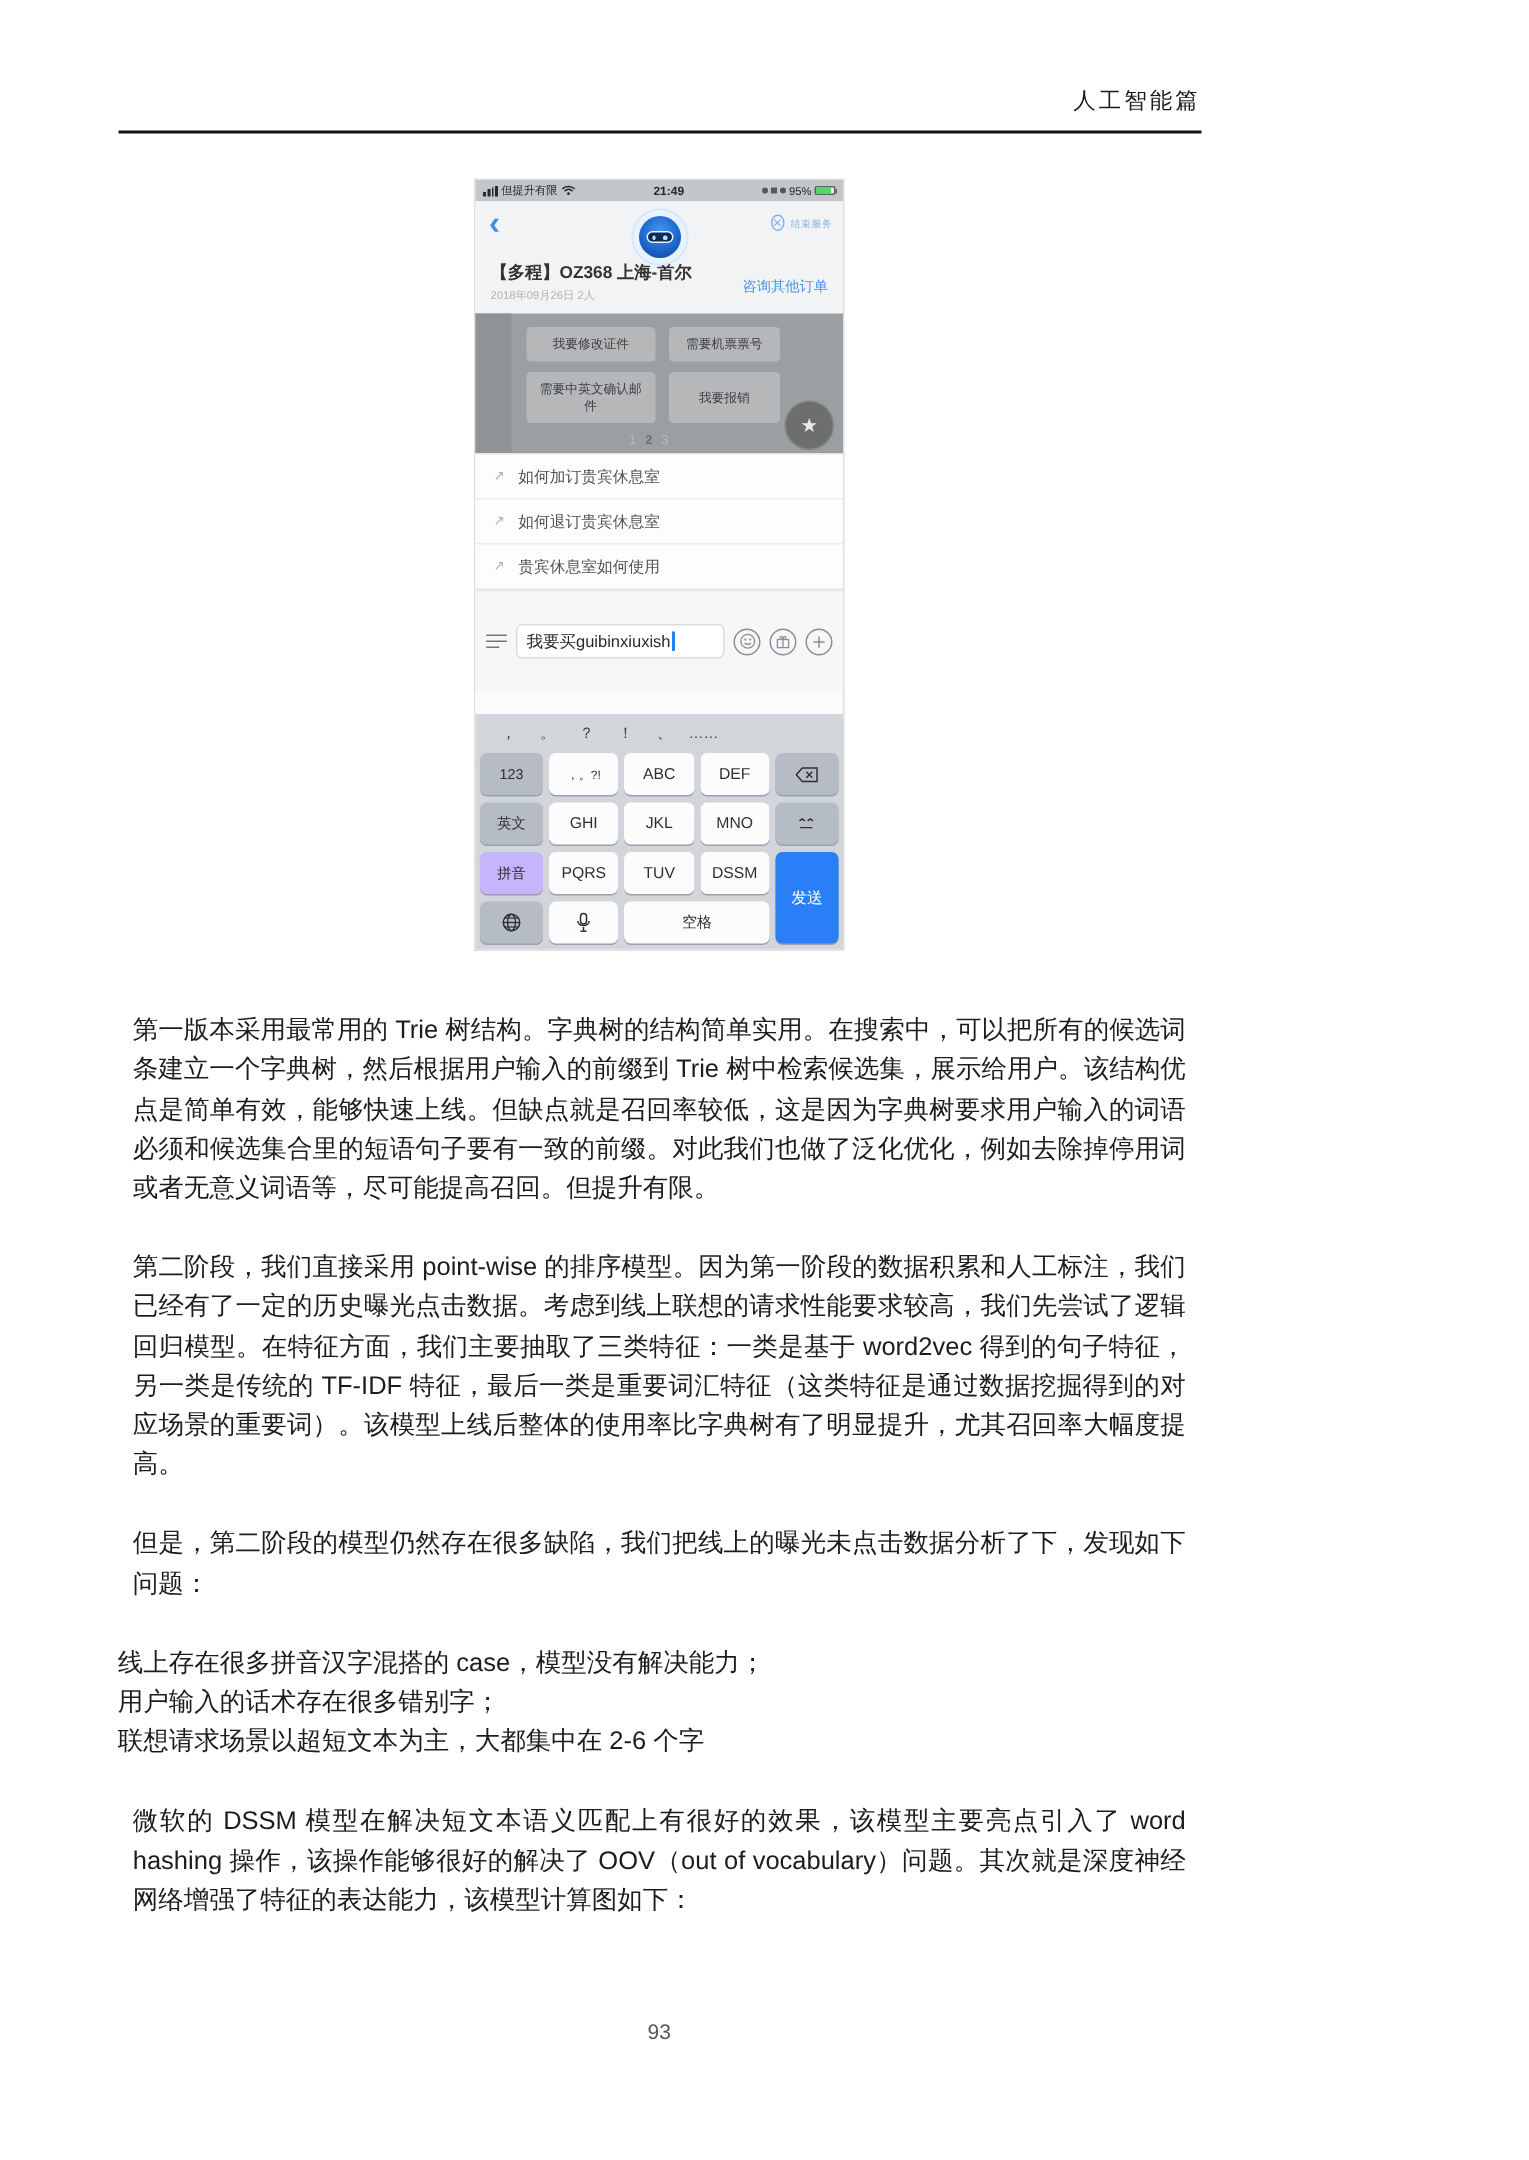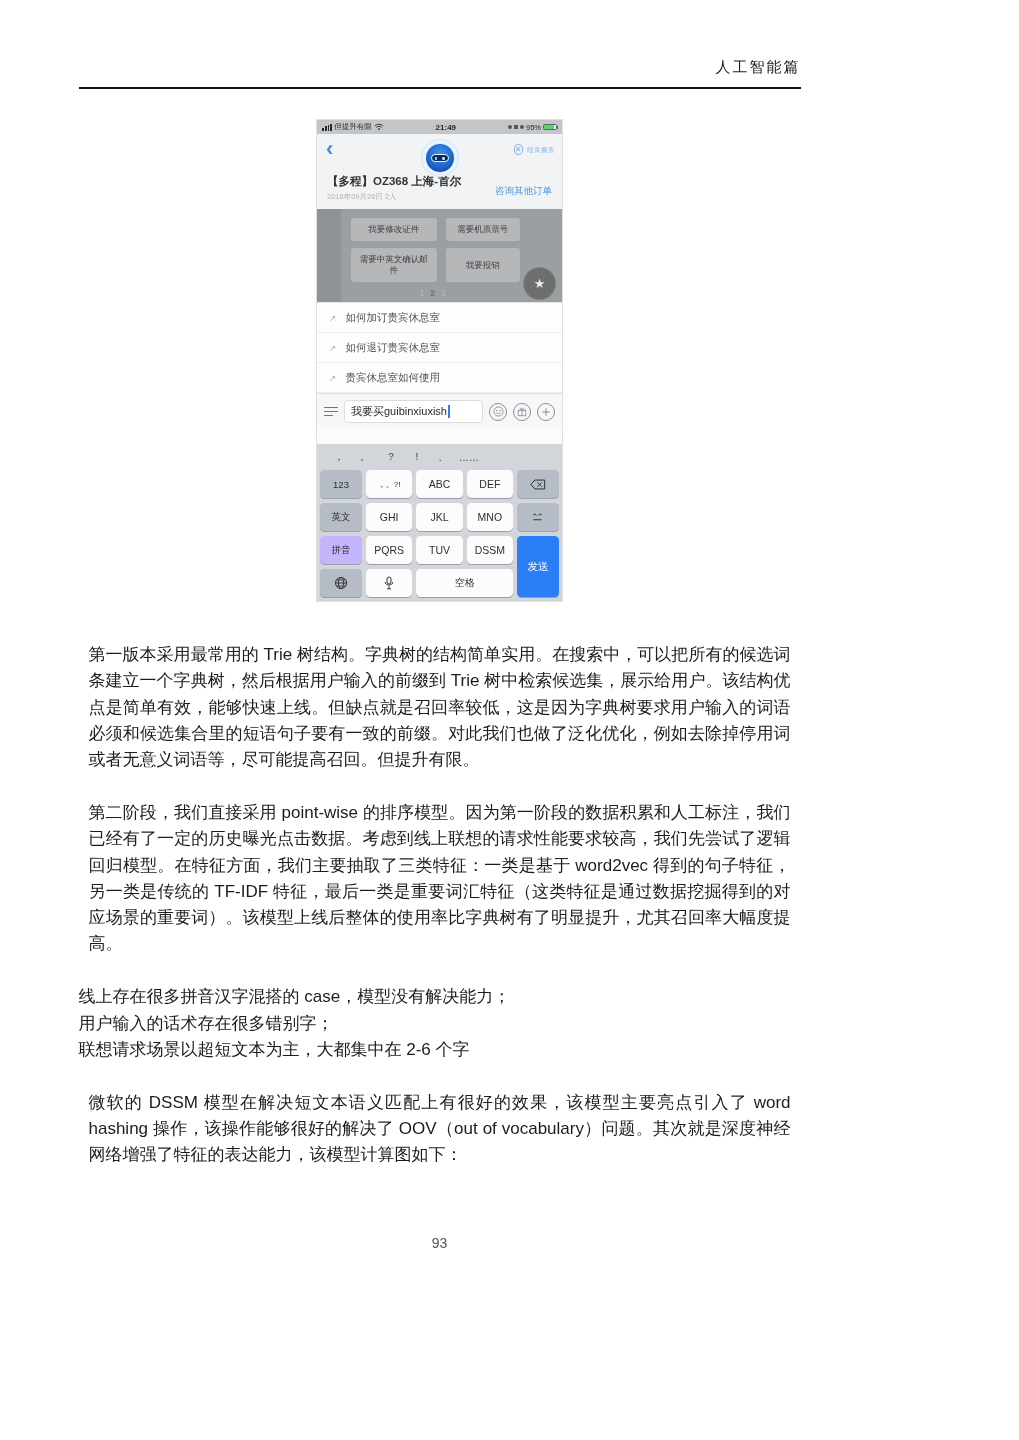--- a/index.html
+++ b/index.html
@@ -62,21 +62,21 @@
     background:rgba(105,105,105,.92); color:#e9e9e9; display:flex; align-items:center; justify-content:center;
     font-size:13px; box-shadow:0 0 0 1px rgba(255,255,255,.15) inset;}
 
   .suggest { background:#fdfdfd; }
   .srow { display:flex; align-items:center; padding:7.5px 12px; border-bottom:1px solid #eeeeee; }
   .srow:first-child { border-top:1px solid #e4e4e4; }
   .sarrow { color:#a9b6c3; font-size:9px; margin-right:9px; }
   .stext { font-size:10.5px; color:#4f5356; }
 
   .inputbar { background:#f7f7f8; border-top:1px solid #e3e3e3; display:flex; align-items:center;
-    padding:6px 7px; gap:6px;}
+    padding:22px 7px; gap:6px;}
   .menu-ic { width:14px; display:flex; flex-direction:column; gap:2.5px;}
   .menu-ic i { display:block; height:1.5px; background:#6f757c; border-radius:1px;}
   .menu-ic i:nth-child(1){width:14px}.menu-ic i:nth-child(2){width:14px}.menu-ic i:nth-child(3){width:9px}
   .chatinput { flex:1; background:#fff; border:1px solid #dcdcdc; border-radius:4px; height:23px;
     display:flex; align-items:center; padding:0 6px; font-size:11px; color:#2a2a2a; overflow:hidden; white-space:nowrap;}
   .caret { display:inline-block; width:1.8px; height:13px; background:#2a7ff7; margin-left:1px;}
   .rnd-ic { width:18px; height:18px; border:1.2px solid #888f97; border-radius:50%;
     display:flex; align-items:center; justify-content:center; color:#888f97; flex:0 0 auto;}
 
   .kb-space-gap { height:15px; background:#fbfbfb; }
@@ -281,20 +281,21 @@
             </svg>
         </button>
         <button class="key space">空格</button>
       </div>
     </div>
   </div>
 
   <div class="doc-body">
     <p>第一版本采用最常用的 Trie 树结构。字典树的结构简单实用。在搜索中，可以把所有的候选词条建立一个字典树，然后根据用户输入的前缀到 Trie 树中检索候选集，展示给用户。该结构优点是简单有效，能够快速上线。但缺点就是召回率较低，这是因为字典树要求用户输入的词语必须和候选集合里的短语句子要有一致的前缀。对此我们也做了泛化优化，例如去除掉停用词或者无意义词语等，尽可能提高召回。但提升有限。</p>
     <p>第二阶段，我们直接采用 point-wise 的排序模型。因为第一阶段的数据积累和人工标注，我们已经有了一定的历史曝光点击数据。考虑到线上联想的请求性能要求较高，我们先尝试了逻辑回归模型。在特征方面，我们主要抽取了三类特征：一类是基于 word2vec 得到的句子特征，另一类是传统的 TF-IDF 特征，最后一类是重要词汇特征（这类特征是通过数据挖掘得到的对应场景的重要词）。该模型上线后整体的使用率比字典树有了明显提升，尤其召回率大幅度提高。</p>
+    <p>但是，第二阶段的模型仍然存在很多缺陷，我们把线上的曝光未点击数据分析了下，发现如下问题：</p>
     <div class="issue-lines">
       <div>线上存在很多拼音汉字混搭的 case，模型没有解决能力；</div>
       <div>用户输入的话术存在很多错别字；</div>
       <div>联想请求场景以超短文本为主，大都集中在 2-6 个字</div>
     </div>
     <p>微软的 DSSM 模型在解决短文本语义匹配上有很好的效果，该模型主要亮点引入了 word hashing 操作，该操作能够很好的解决了 OOV（out of vocabulary）问题。其次就是深度神经网络增强了特征的表达能力，该模型计算图如下：</p>
   </div>
 
   <div class="doc-footer">93</div>
 </div>

